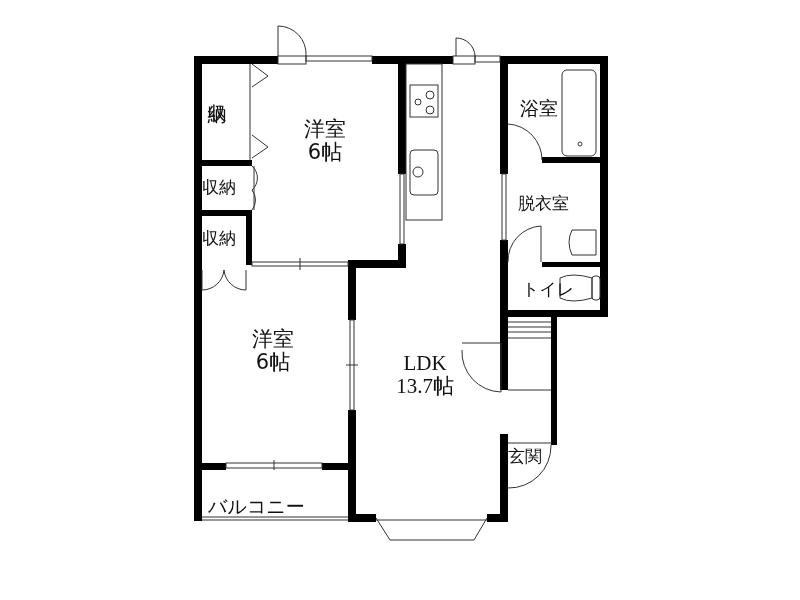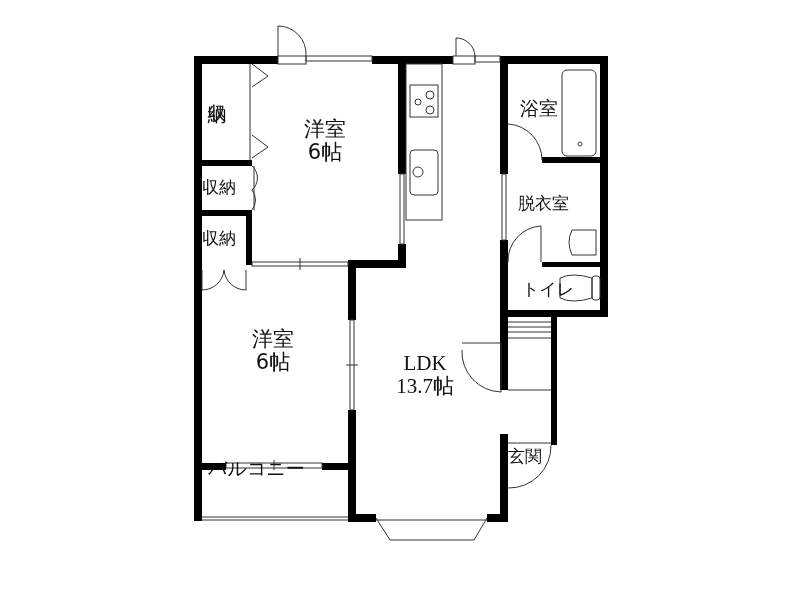--- a/index.html
+++ b/index.html
@@ -136,16 +136,16 @@
   <div>6帖</div>
 </div>
 <div class="lbl big" style="left:360px;top:352px;width:130px;font-family:Liberation Serif, serif;">
   <div>LDK</div>
   <div>13.7帖</div>
 </div>
 <div class="lbl med" style="left:520px;top:98px;">浴室</div>
 <div class="lbl sm" style="left:518px;top:194px;">脱衣室</div>
 <div class="lbl sm" style="left:522px;top:280px;">トイレ</div>
 <div class="lbl sm" style="left:508px;top:424px;margin-top:23px;">玄関</div>
-<div class="lbl med" style="left:208px;top:458px;">バルコニー</div>
+<div class="lbl med" style="left:208px;top:496px;">バルコニー</div>
 <div class="lbl vert" style="left:207px;top:88px;">収納</div>
 <div class="lbl sm" style="left:202px;top:178px;">収納</div>
 <div class="lbl sm" style="left:202px;top:229px;">収納</div>
 
 </body></html>

